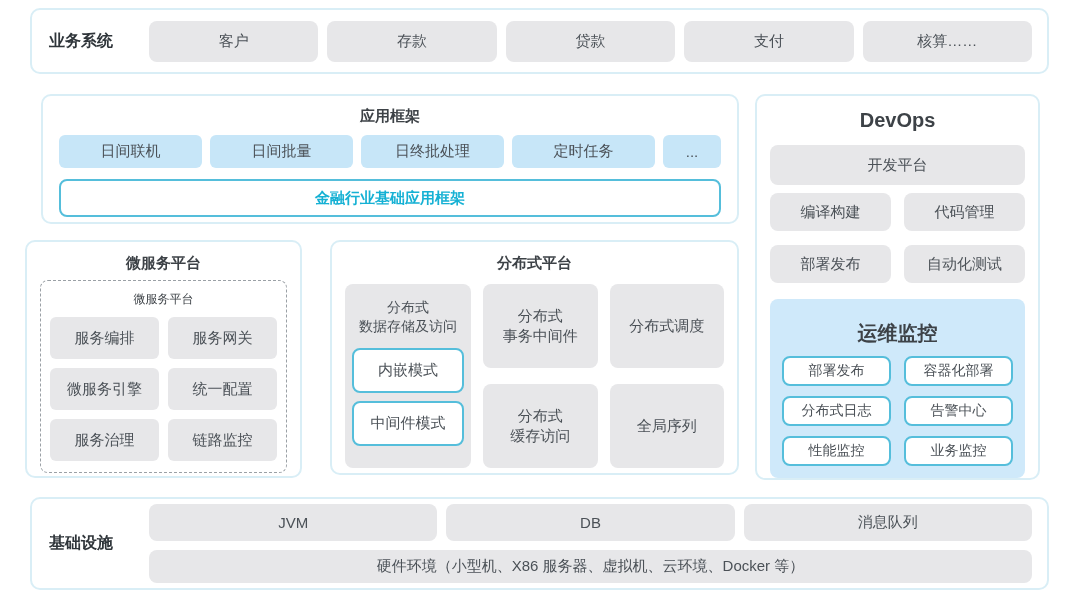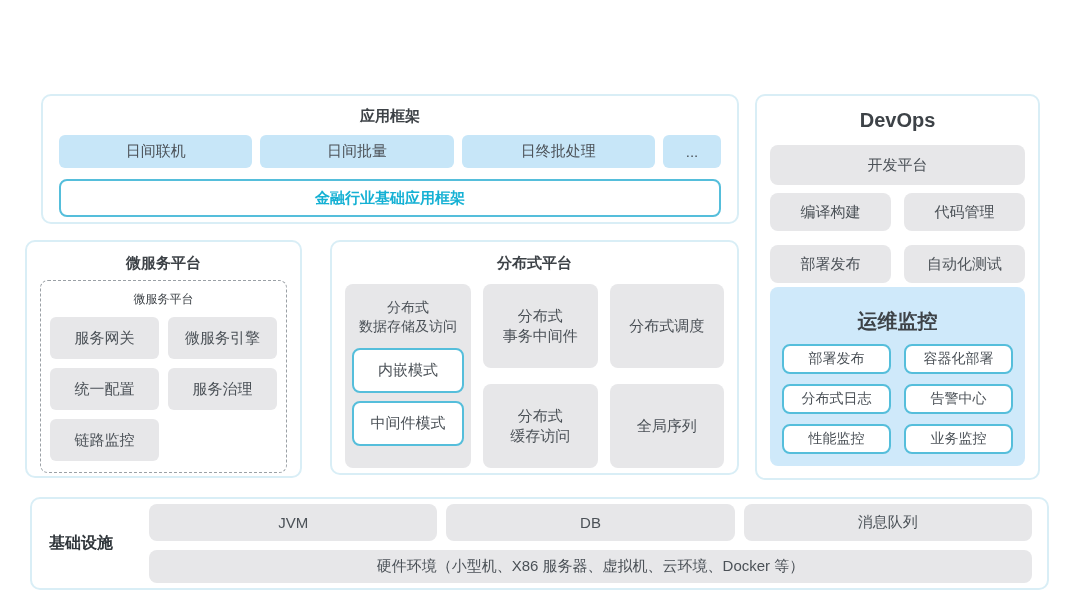--- a/index.html
+++ b/index.html
@@ -31,21 +31,21 @@
   #appframe .btn.more{flex:0 0 58px;}
   #appframe .base{margin:11px 16px 0;height:34px;border:2px solid #55bedb;border-radius:8px;
       display:flex;align-items:center;justify-content:center;color:#16b1d4;font-weight:700;font-size:15px;background:#fff;}
 
   
   #devops{left:755px;top:94px;width:285px;height:386px;padding:0 13px;}
   #devops .panel-title{margin-top:13px;font-size:20px;}
   #devops .platform{height:40px;margin-top:13px;}
   #devops .tools{display:grid;grid-template-columns:1fr 1fr;gap:14px 13px;margin-top:8px;}
   #devops .tools .btn{height:38px;}
-  .monitor{margin-top:4px;background:#cfe9fa;border-radius:8px;padding:8px 12px 12px;}
+  .monitor{margin-top:16px;background:#cfe9fa;border-radius:8px;padding:8px 12px 12px;}
   .monitor .panel-title{margin:2px 0 9px;font-size:15px;}
   .monitor .grid{display:grid;grid-template-columns:1fr 1fr;gap:10px 13px;}
   .monitor .btn{height:30px;font-size:14px;border-radius:8px;}
 
   
   #micro{left:25px;top:240px;width:277px;height:238px;}
   #micro .panel-title{margin-top:12px;}
   #micro .dashed{margin:7px 13px 0;border:1px dashed #9aa0a5;border-radius:8px;padding:8px 9px 11px;}
   #micro .inner-title{text-align:center;font-size:12px;color:#3d4247;margin:2px 0 9px;}
   #micro .grid{display:grid;grid-template-columns:1fr 1fr;gap:9px;}
@@ -70,27 +70,38 @@
   #infra .row{display:flex;gap:9px;}
   #infra .row .btn{flex:1;height:37px;}
   #infra .hw{margin-top:9px;height:33px;background:#e7e7e9;border-radius:8px;display:flex;align-items:center;
       justify-content:center;font-size:15px;color:#4b5157;}
 </style>
 </head>
 <body>
 
 <div class="canvas">
 
+  <div class="panel" id="business">
+    <div class="side-label">业务系统</div>
+    <div class="row">
+      <div class="btn gray">客户</div>
+      <div class="btn gray">存款</div>
+      <div class="btn gray">贷款</div>
+      <div class="btn gray">支付</div>
+      <div class="btn gray">核算……</div>
+    </div>
+  </div>
 
   <div class="panel" id="appframe">
     <div class="panel-title">应用框架</div>
     <div class="row">
       <div class="btn blue">日间联机</div>
       <div class="btn blue">日间批量</div>
       <div class="btn blue">日终批处理</div>
+      <div class="btn blue">定时任务</div>
       <div class="btn blue more">...</div>
     </div>
     <div class="base">金融行业基础应用框架</div>
   </div>
 
   <div class="panel" id="devops">
     <div class="panel-title">DevOps</div>
     <div class="btn gray platform">开发平台</div>
     <div class="tools">
       <div class="btn gray">编译构建</div>
@@ -109,20 +120,21 @@
         <div class="btn white-cyan">业务监控</div>
       </div>
     </div>
   </div>
 
   <div class="panel" id="micro">
     <div class="panel-title">微服务平台</div>
     <div class="dashed">
       <div class="inner-title">微服务平台</div>
       <div class="grid">
+        <div class="btn gray">服务编排</div>
         <div class="btn gray">服务网关</div>
         <div class="btn gray">微服务引擎</div>
         <div class="btn gray">统一配置</div>
         <div class="btn gray">服务治理</div>
         <div class="btn gray">链路监控</div>
       </div>
     </div>
   </div>
 
   <div class="panel" id="dist">

